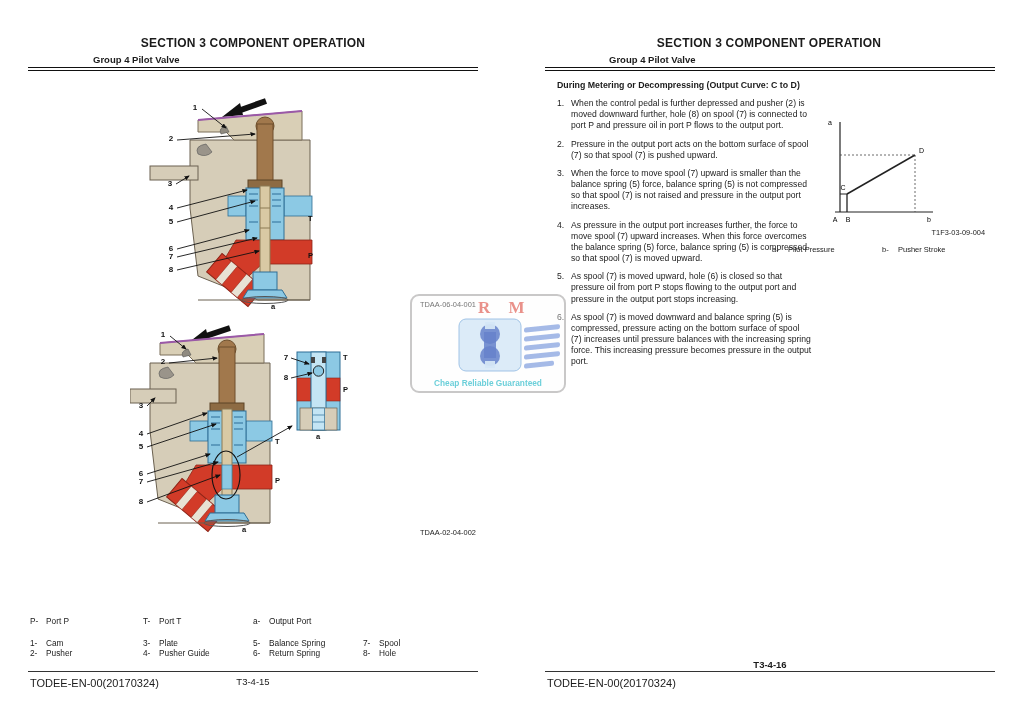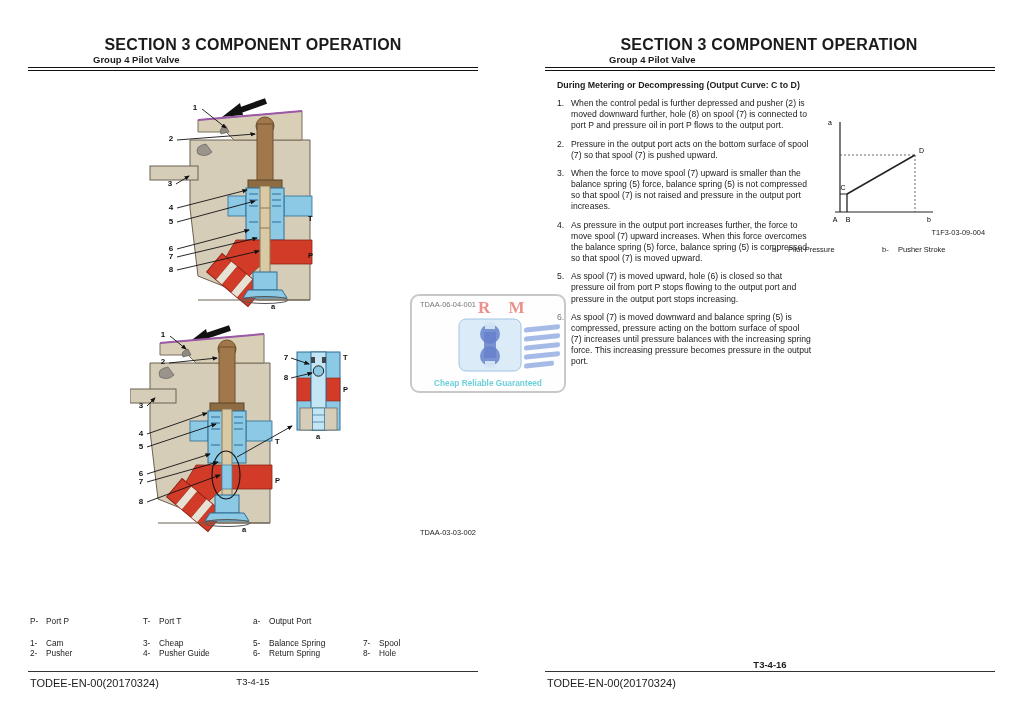--- a/index.html
+++ b/index.html
@@ -1,19 +1,19 @@
 <!DOCTYPE html>
 <html><head>
 <meta charset="utf-8">
 <style>
   html,body{margin:0;padding:0;background:#ffffff;}
   .canvas{position:relative;width:1022px;height:722px;background:#ffffff;overflow:hidden;
           font-family:"Liberation Sans",sans-serif;color:#1b1b1b;}
   .abs{position:absolute;}
-  .page-title{font-weight:bold;font-size:16px;text-align:center;width:320px;letter-spacing:.2px;}
+  .page-title{font-weight:bold;font-size:12px;text-align:center;width:320px;letter-spacing:.2px;}
   .page-subtitle{font-weight:bold;font-size:9.5px;text-align:left;width:320px;}
   .rule-double{height:2px;border-top:1.6px solid #111;border-bottom:1px solid #111;width:450px;}
   .rule-footer{height:0;border-top:1px solid #333;width:450px;}
   .doc-code{font-size:11px;}
   .page-num{font-size:9.5px;text-align:center;width:100px;}
   .fig-caption{font-size:7.4px;color:#222;}
   svg{font-family:"Liberation Sans",sans-serif;}
   .co{font-size:8px;font-weight:bold;fill:#111;}
   .portlbl{font-size:7.5px;font-weight:bold;fill:#111;}
   .leader{stroke:#111;stroke-width:.9;fill:none;}
@@ -212,21 +212,21 @@
         <line class="leader" x1="17" y1="124" x2="86" y2="101"></line>
         <line class="leader" x1="17" y1="151" x2="80" y2="131"></line>
         <line class="leader" x1="17" y1="159" x2="88" y2="139"></line>
         <line class="leader" x1="17" y1="179" x2="90" y2="152"></line>
       </g>
     </g>
     <text class="portlbl" x="145" y="121">T</text>
     <text class="portlbl" x="145" y="160">P</text>
     <text class="portlbl" text-anchor="middle" x="114" y="209">a</text>
   </svg>
-  <div class="abs fig-caption" style="left:420px;top:528px;">TDAA-03-03-002</div>
+  <div class="abs fig-caption" style="left:420px;top:528px;">TDAA-02-04-002</div>
 
   <div class="lg-row" style="left:30px;top:616px;">
     <div class="lg-entry" style="left:0;">
         <span class="k">P-</span>
         <span>Port P</span>
       </div>
     <div class="lg-entry" style="left:113px;">
         <span class="k">T-</span>
         <span>Port T</span>
       </div>
@@ -235,21 +235,21 @@
         <span>Output Port</span>
       </div>
   </div>
   <div class="lg-row" style="left:30px;top:638px;">
     <div class="lg-entry" style="left:0;">
         <span class="k">1-</span>
         <span>Cam</span>
       </div>
     <div class="lg-entry" style="left:113px;">
         <span class="k">3-</span>
-        <span>Cheap</span>
+        <span>Plate</span>
       </div>
     <div class="lg-entry" style="left:223px;">
         <span class="k">5-</span>
         <span>Balance Spring</span>
       </div>
     <div class="lg-entry" style="left:333px;">
         <span class="k">7-</span>
         <span>Spool</span>
       </div>
   </div>

